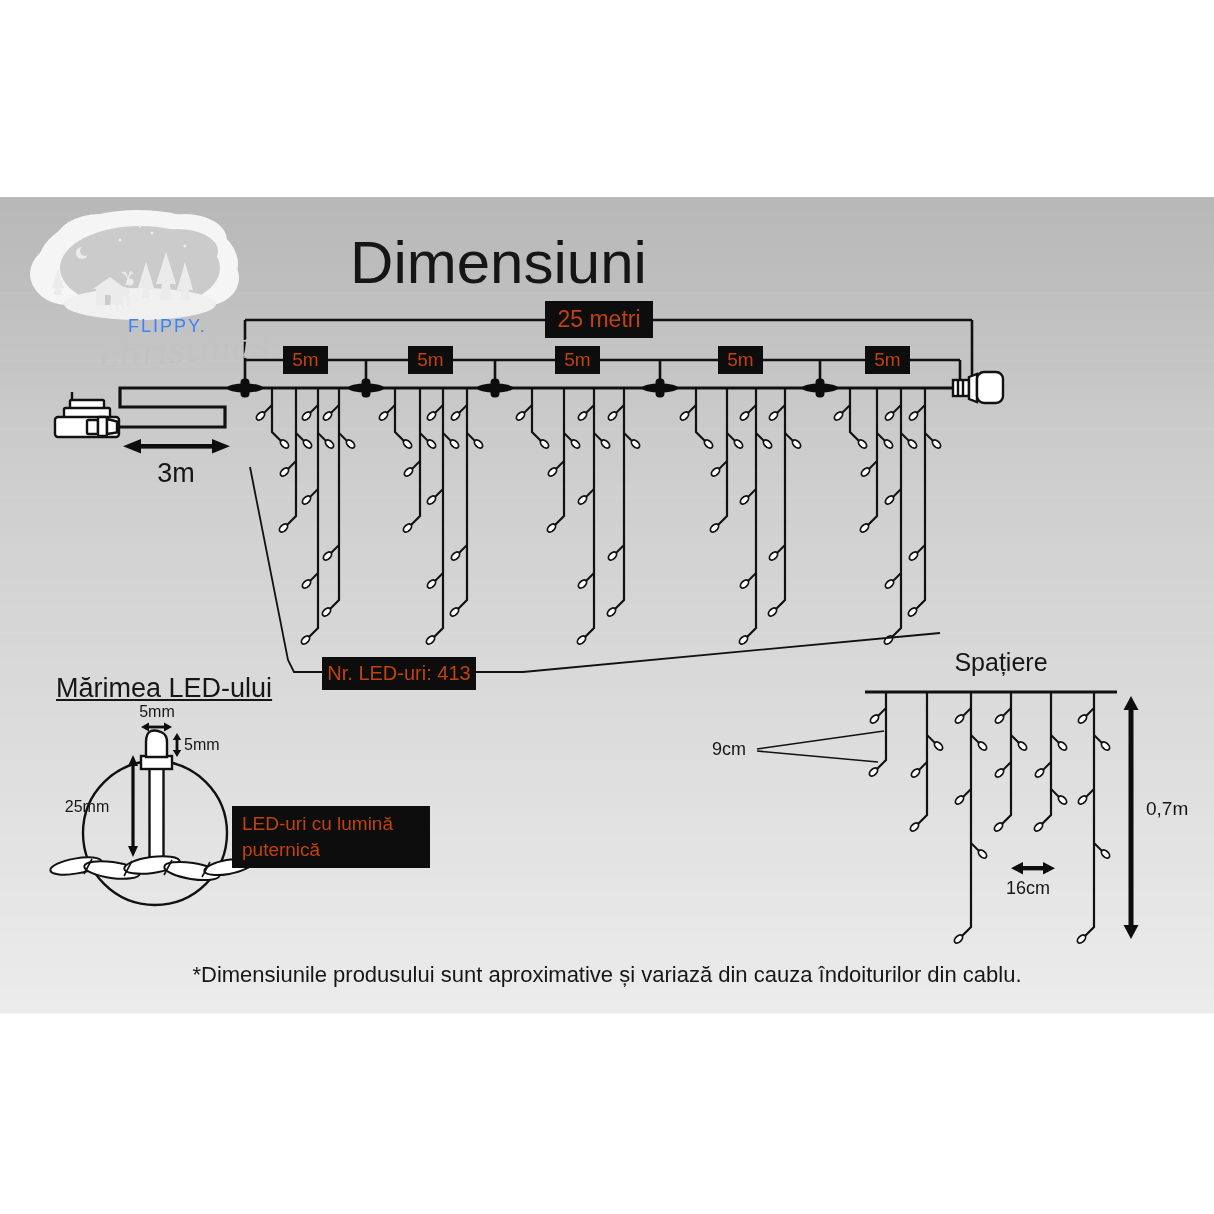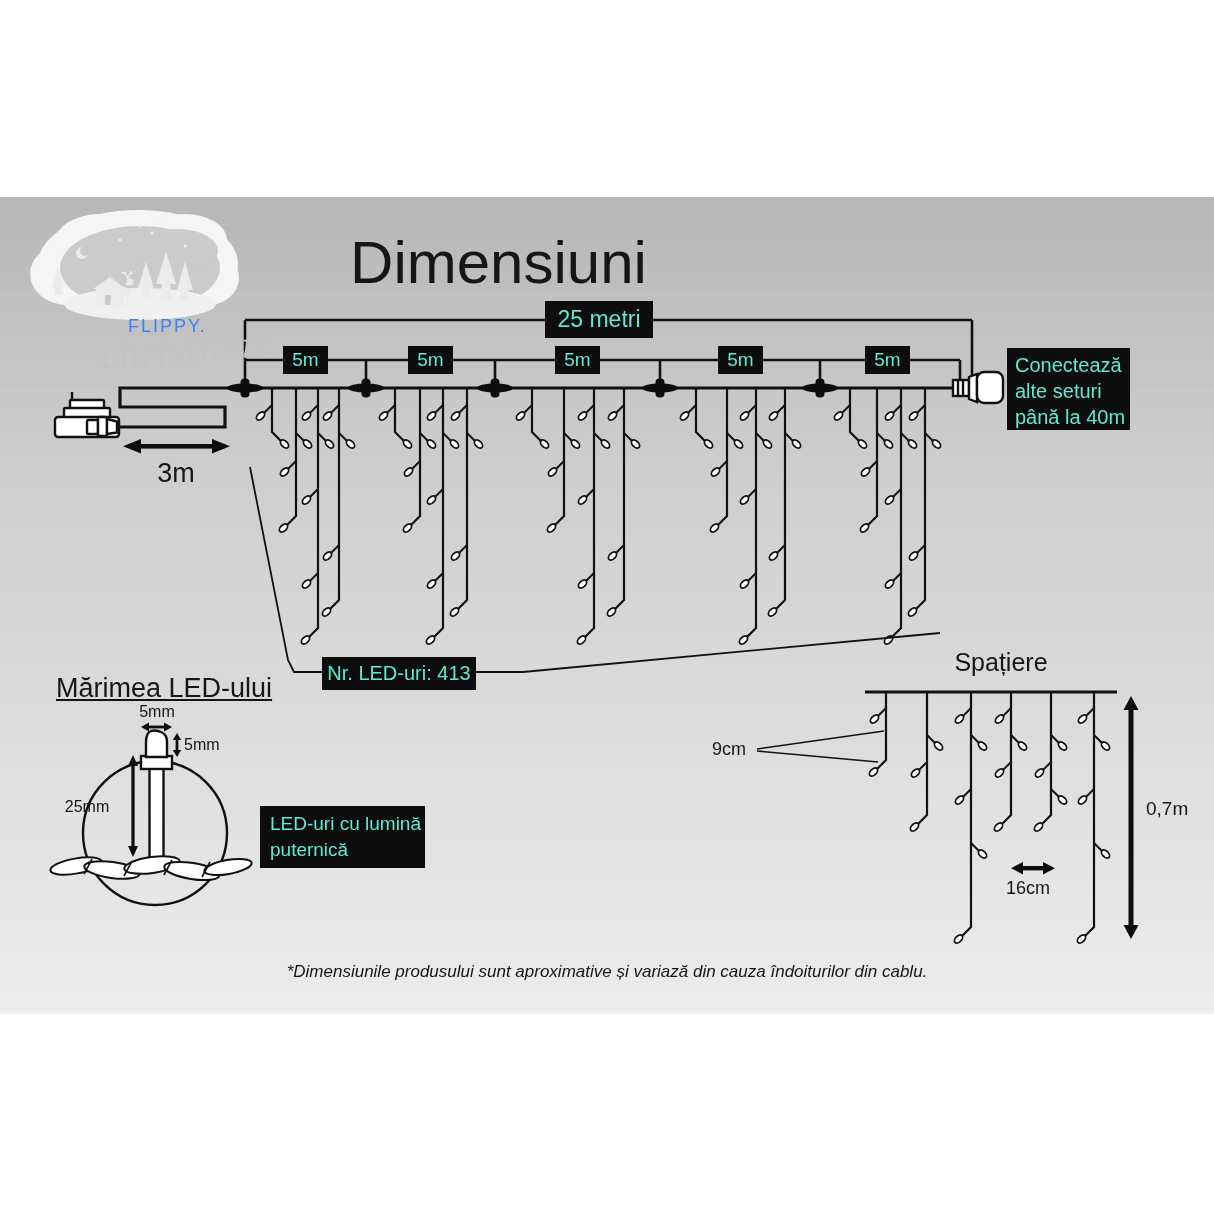--- a/index.html
+++ b/index.html
@@ -1,19 +1,19 @@
 <!DOCTYPE html>
 <html><head>
 <meta charset="utf-8">
 <style>
   html,body{margin:0;padding:0;}
   #page{position:relative;width:1214px;height:1214px;background:#ffffff;overflow:hidden;font-family:"Liberation Sans",sans-serif;}
   svg{position:absolute;left:0;top:0;}
   .lbl{position:absolute;color:#161616;}
-  .box{position:absolute;background:#0d0d0d;color:#5eead4;}
+  .box{position:absolute;background:#0d0d0d;color:#c2410c;}
   .ctr{text-align:center;}
   .nw{white-space:nowrap;}
 </style>
 </head>
 <body>
 
 <div id="page">
 
   <svg width="1214" height="1214" viewBox="0 0 1214 1214">
     <g id="bg">
@@ -418,36 +418,31 @@
   <div class="box ctr nw" style="left:545px;top:301px;width:108px;height:37px;line-height:37px;font-size:23px;">25 metri</div>
 
   <div class="box ctr nw" style="left:283px;top:346px;width:45px;height:28px;line-height:28px;font-size:19px;">5m</div>
   <div class="box ctr nw" style="left:408px;top:346px;width:45px;height:28px;line-height:28px;font-size:19px;">5m</div>
   <div class="box ctr nw" style="left:555px;top:346px;width:45px;height:28px;line-height:28px;font-size:19px;">5m</div>
   <div class="box ctr nw" style="left:718px;top:346px;width:45px;height:28px;line-height:28px;font-size:19px;">5m</div>
   <div class="box ctr nw" style="left:865px;top:346px;width:45px;height:28px;line-height:28px;font-size:19px;">5m</div>
 
   <div class="lbl ctr" style="left:136px;top:458px;width:80px;font-size:27px;">3m</div>
 
-  <div class="box" style="left:1007px;top:348px;width:123px;height:82px;padding:4px 0 0 8px;font-size:20px;line-height:26px;box-sizing:border-box;">
-    <div class="nw">Conectează</div>
-    <div class="nw">alte seturi</div>
-    <div class="nw">până la 40m</div>
-  </div>
 
   <div class="box ctr nw" style="left:322px;top:657px;width:154px;height:33px;line-height:33px;font-size:20px;">Nr. LED-uri: 413</div>
 
   <div class="lbl nw" style="left:56px;top:673px;font-size:27px;text-decoration:underline;">Mărimea LED-ului</div>
   <div class="lbl ctr" style="left:117px;top:703px;width:80px;font-size:16px;">5mm</div>
   <div class="lbl" style="left:184px;top:736px;font-size:16px;">5mm</div>
   <div class="lbl" style="left:48px;top:798px;width:78px;text-align:center;font-size:16px;">25mm</div>
-  <div class="box" style="left:232px;top:806px;width:165px;height:62px;padding:5px 4px 0 10px;font-size:19px;line-height:26px;box-sizing:border-box;margin-left:28px;">
+  <div class="box" style="left:232px;top:806px;width:198px;height:62px;padding:5px 4px 0 10px;font-size:19px;line-height:26px;box-sizing:border-box;">
     <div class="nw">LED-uri cu lumină</div>
     <div class="nw">puternică</div>
   </div>
 
   <div class="lbl ctr" style="left:901px;top:648px;width:200px;font-size:25px;">Spațiere</div>
   <div class="lbl" style="left:712px;top:739px;font-size:18px;">9cm</div>
   <div class="lbl ctr" style="left:988px;top:878px;width:80px;font-size:18px;">16cm</div>
   <div class="lbl" style="left:1146px;top:798px;font-size:19px;">0,7m</div>
 
-  <div class="lbl ctr nw" style="left:0;top:962px;width:1214px;font-size:17px;font-style:italic;">*Dimensiunile produsului sunt aproximative și variază din cauza îndoiturilor din cablu.</div>
+  <div class="lbl ctr nw" style="left:0;top:962px;width:1214px;font-size:22px;">*Dimensiunile produsului sunt aproximative și variază din cauza îndoiturilor din cablu.</div>
 </div>
 
 </body></html>

